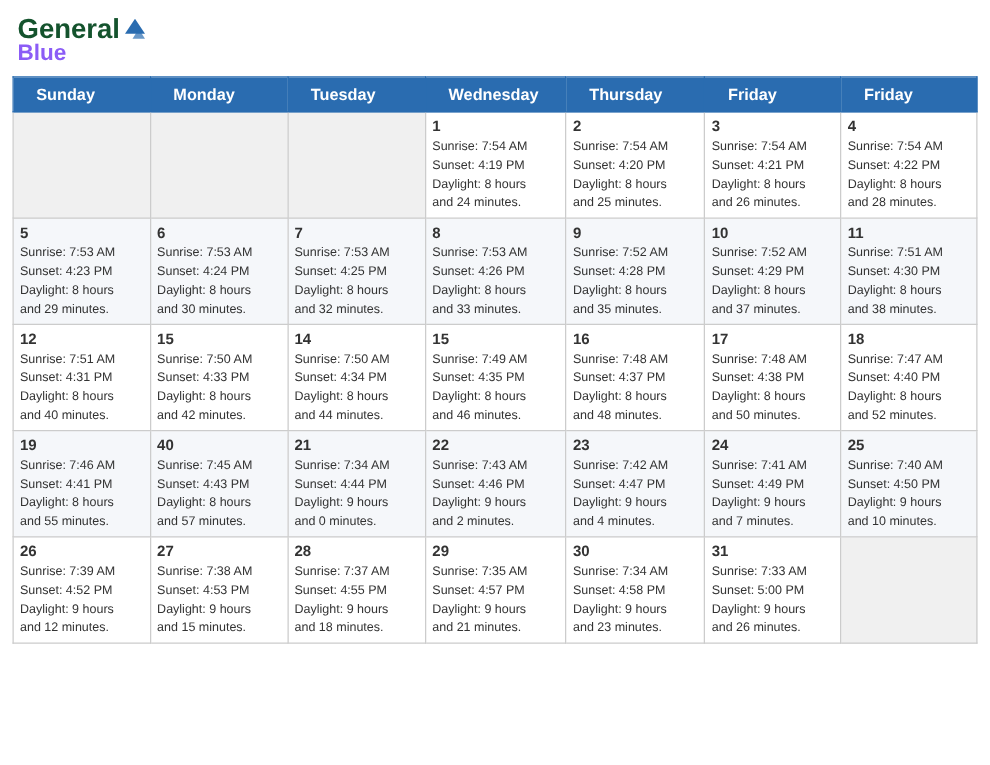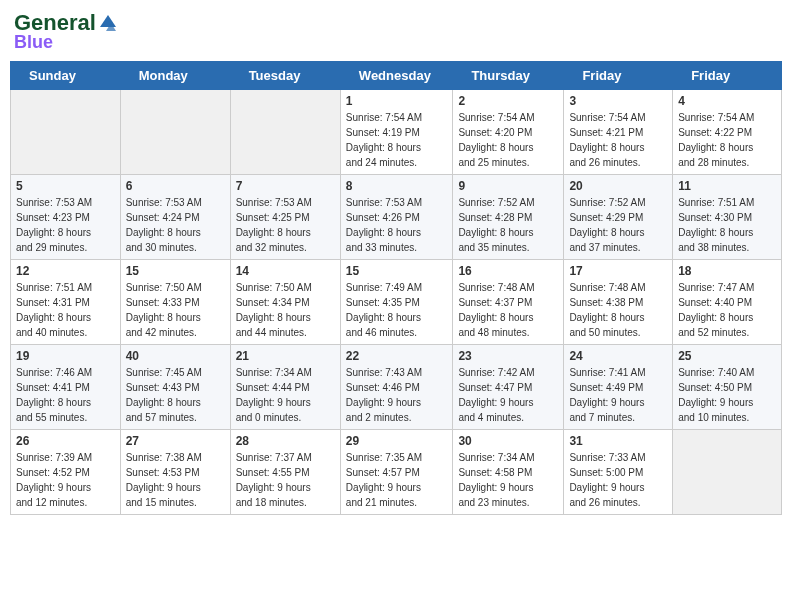--- a/index.html
+++ b/index.html
@@ -177,21 +177,21 @@
 and 33 minutes.</div>
         </td>
         <td>
           <span class="day-num">9</span>
           <div class="day-info" style="white-space: pre-line;">Sunrise: 7:52 AM
 Sunset: 4:28 PM
 Daylight: 8 hours
 and 35 minutes.</div>
         </td>
         <td>
-          <span class="day-num">20</span>
+          <span class="day-num">10</span>
           <div class="day-info" style="white-space: pre-line;">Sunrise: 7:52 AM
 Sunset: 4:29 PM
 Daylight: 8 hours
 and 37 minutes.</div>
         </td>
         <td>
           <span class="day-num">11</span>
           <div class="day-info" style="white-space: pre-line;">Sunrise: 7:51 AM
 Sunset: 4:30 PM
 Daylight: 8 hours

